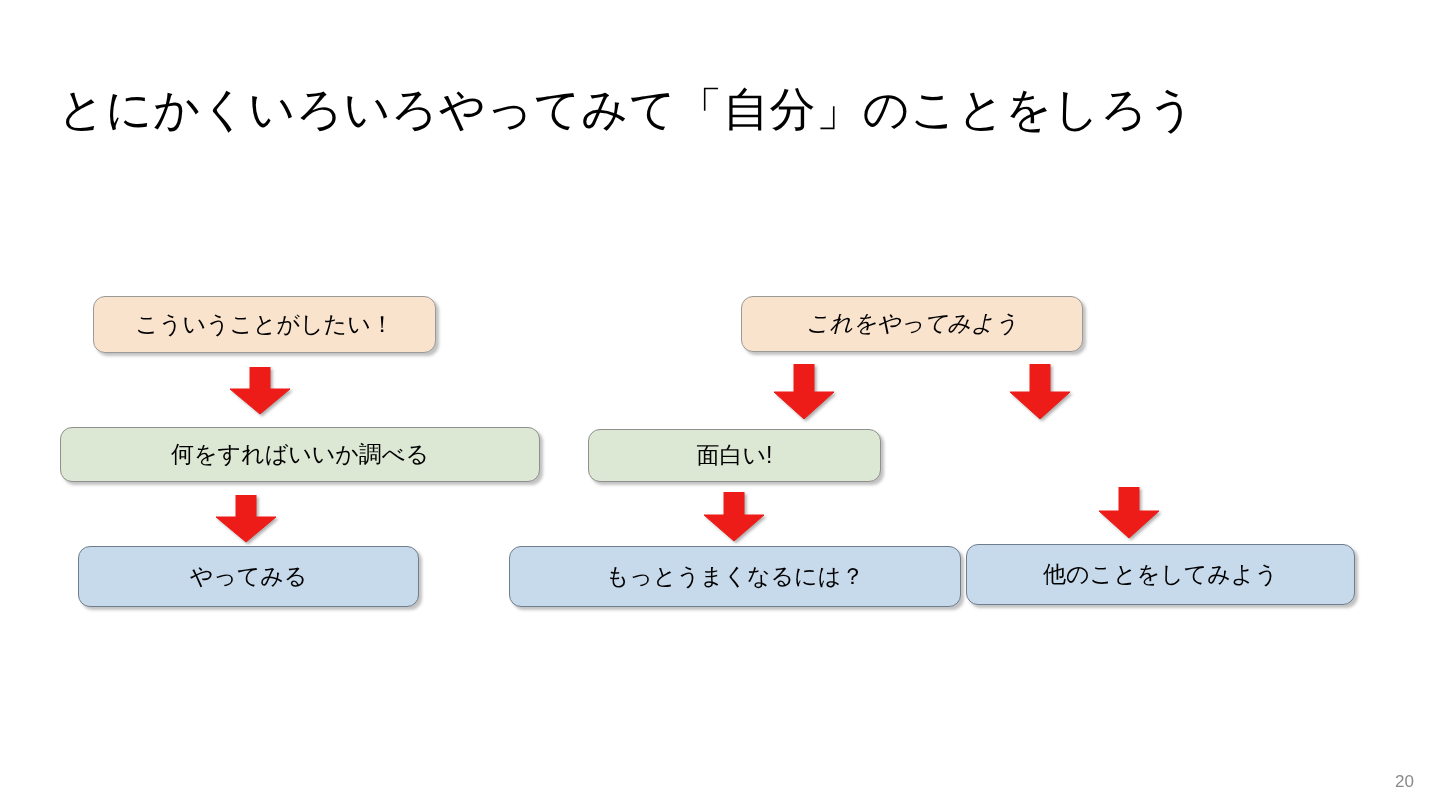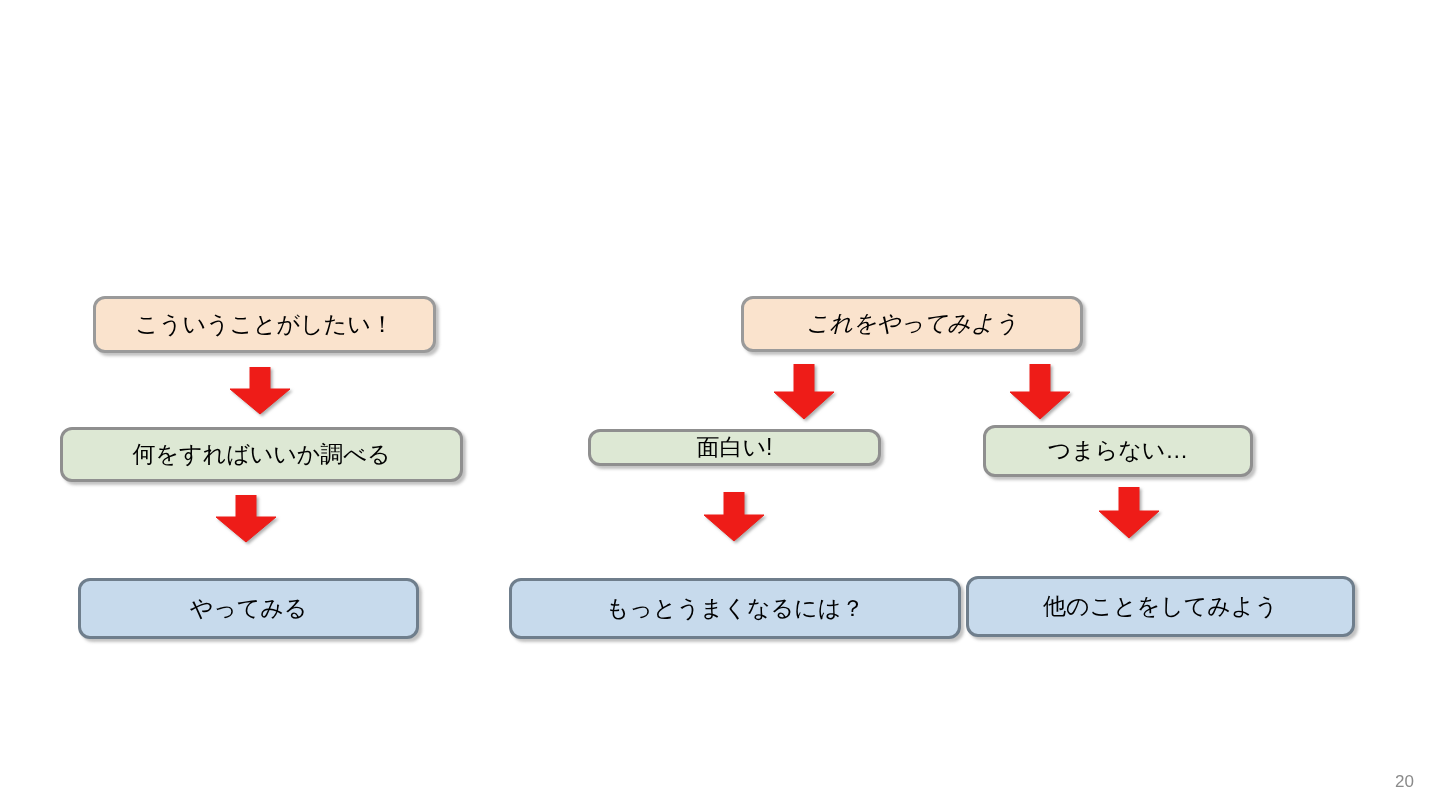--- a/index.html
+++ b/index.html
@@ -33,34 +33,34 @@
     color: #000000;
     letter-spacing: 0.5px;
     white-space: nowrap;
   }
 
   
   .node {
     position: absolute;
     box-sizing: border-box;
     border-radius: 12px;
-    border: 3px solid #0ea5e9;
+    border: 1px solid #0ea5e9;
     display: flex;
     align-items: center;
     justify-content: center;
     color: #000000;
     font-size: 23px;
     line-height: 1.2;
     text-align: center;
     box-shadow: 3px 3px 3px rgba(120,120,120,0.45);
     padding: 0 10px;
   }
   .node.peach  { background: #fae3cd; border-color: #9a9a9a; }
   .node.green  { background: #dde8d4; border-color: #8f8f8f; }
-  .node.blue   { background: #c7daec; border-color: #6f7e8c; margin-top: 32px; }
+  .node.blue   { background: #c7daec; border-color: #6f7e8c; }
 
   
   .arrow {
     position: absolute;
     filter: drop-shadow(2.5px 2.5px 1.5px rgba(110,110,110,0.55));
   }
   .arrow svg { display: block; }
 
   
   #page-number {
@@ -70,30 +70,31 @@
     font-size: 17px;
     color: #8a8a8a;
     font-family: "Liberation Sans", "DejaVu Sans", sans-serif;
   }
 </style>
 </head>
 <body>
 
 <div id="slide">
 
+  <div id="slide-title">とにかくいろいろやってみて「自分」のことをしろう</div>
 
   <div class="node peach" style="left:93px; top:296px; width:343px; height:57px;">こういうことがしたい！</div>
 
   <div class="arrow" style="left:228px; top:367px; width:64px; height:48px;">
     <svg width="64" height="48" viewBox="0 0 64 48">
       <polygon points="22,0 42,0 42,22 62,22 32,47 2,22 22,22" fill="#ee1c18" stroke="#ee1c18" stroke-width="1"></polygon>
     </svg>
   </div>
 
-  <div class="node green" style="left:60px; top:427px; width:403px; height:55px;">何をすればいいか調べる</div>
+  <div class="node green" style="left:60px; top:427px; width:480px; height:55px;">何をすればいいか調べる</div>
 
   <div class="arrow" style="left:214px; top:495px; width:64px; height:48px;">
     <svg width="64" height="48" viewBox="0 0 64 48">
       <polygon points="22,0 42,0 42,22 62,22 32,47 2,22 22,22" fill="#ee1c18" stroke="#ee1c18" stroke-width="1"></polygon>
     </svg>
   </div>
 
   <div class="node blue" style="left:78px; top:546px; width:341px; height:61px;">やってみる</div>
 
   <div class="node peach" style="left:741px; top:296px; width:342px; height:56px;font-style:italic;">これをやってみよう</div>
@@ -103,23 +104,22 @@
       <polygon points="22,0 42,0 42,28 62,28 32,55 2,28 22,28" fill="#ee1c18" stroke="#ee1c18" stroke-width="1"></polygon>
     </svg>
   </div>
 
   <div class="arrow" style="left:1008px; top:364px; width:64px; height:56px;">
     <svg width="64" height="56" viewBox="0 0 64 56">
       <polygon points="22,0 42,0 42,28 62,28 32,55 2,28 22,28" fill="#ee1c18" stroke="#ee1c18" stroke-width="1"></polygon>
     </svg>
   </div>
 
-  <div class="node green" style="left:588px; top:429px; width:293px; height:37px;">面白い!</div>
+  <div class="node green" style="left:588px; top:429px; width:293px; height:53px;">面白い!</div>
 
-  <div class="node green" style="left:983px; top:425px; width:270px; height:52px;">つまらない…</div>
 
   <div class="arrow" style="left:702px; top:492px; width:64px; height:50px;">
     <svg width="64" height="50" viewBox="0 0 64 50">
       <polygon points="22,0 42,0 42,23 62,23 32,49 2,23 22,23" fill="#ee1c18" stroke="#ee1c18" stroke-width="1"></polygon>
     </svg>
   </div>
 
   <div class="arrow" style="left:1097px; top:487px; width:64px; height:52px;">
     <svg width="64" height="52" viewBox="0 0 64 52">
       <polygon points="22,0 42,0 42,24 62,24 32,51 2,24 22,24" fill="#ee1c18" stroke="#ee1c18" stroke-width="1"></polygon>

